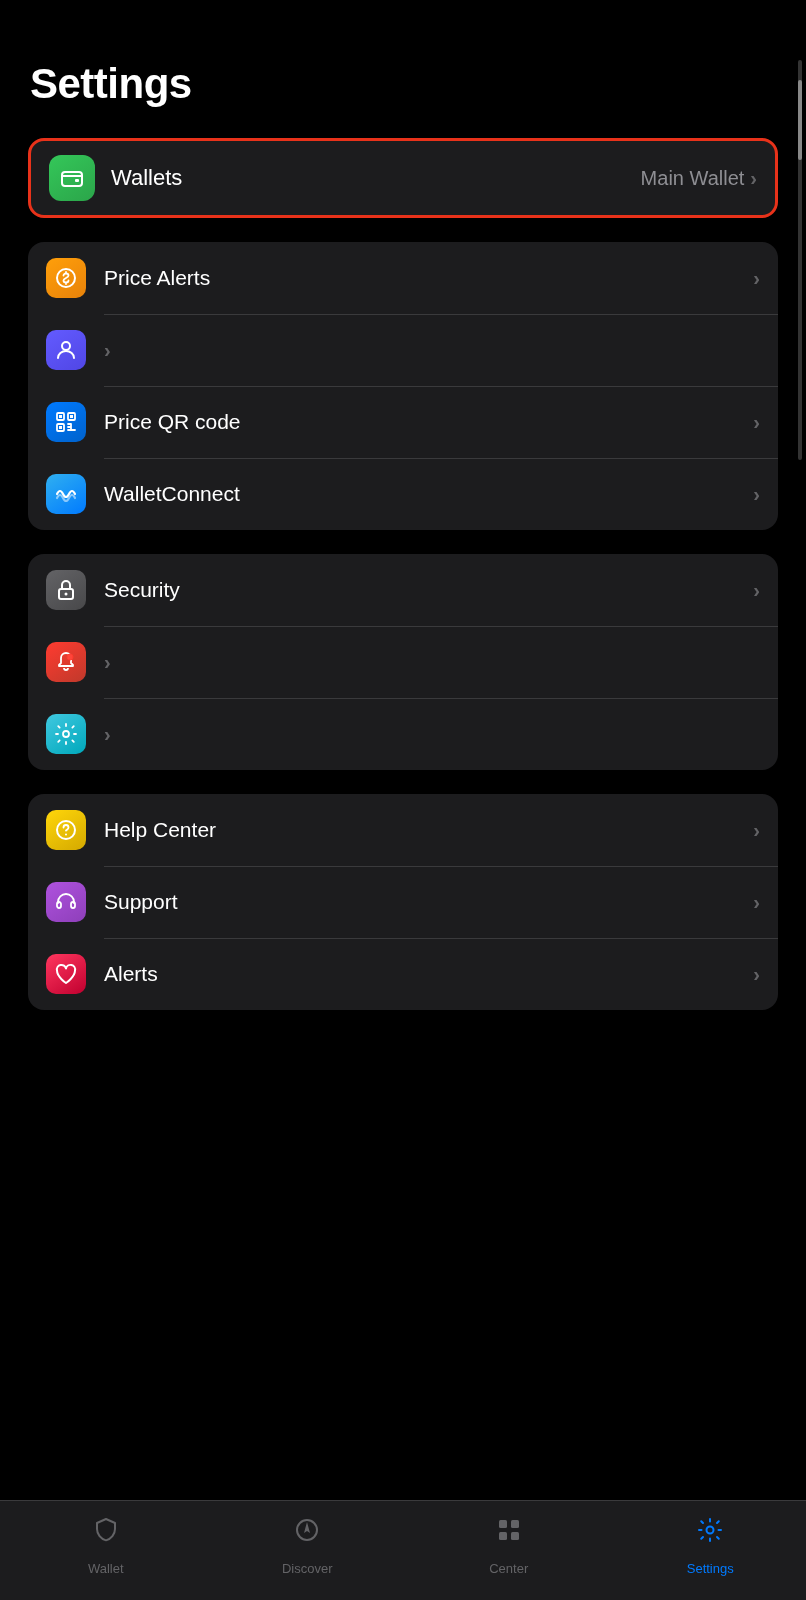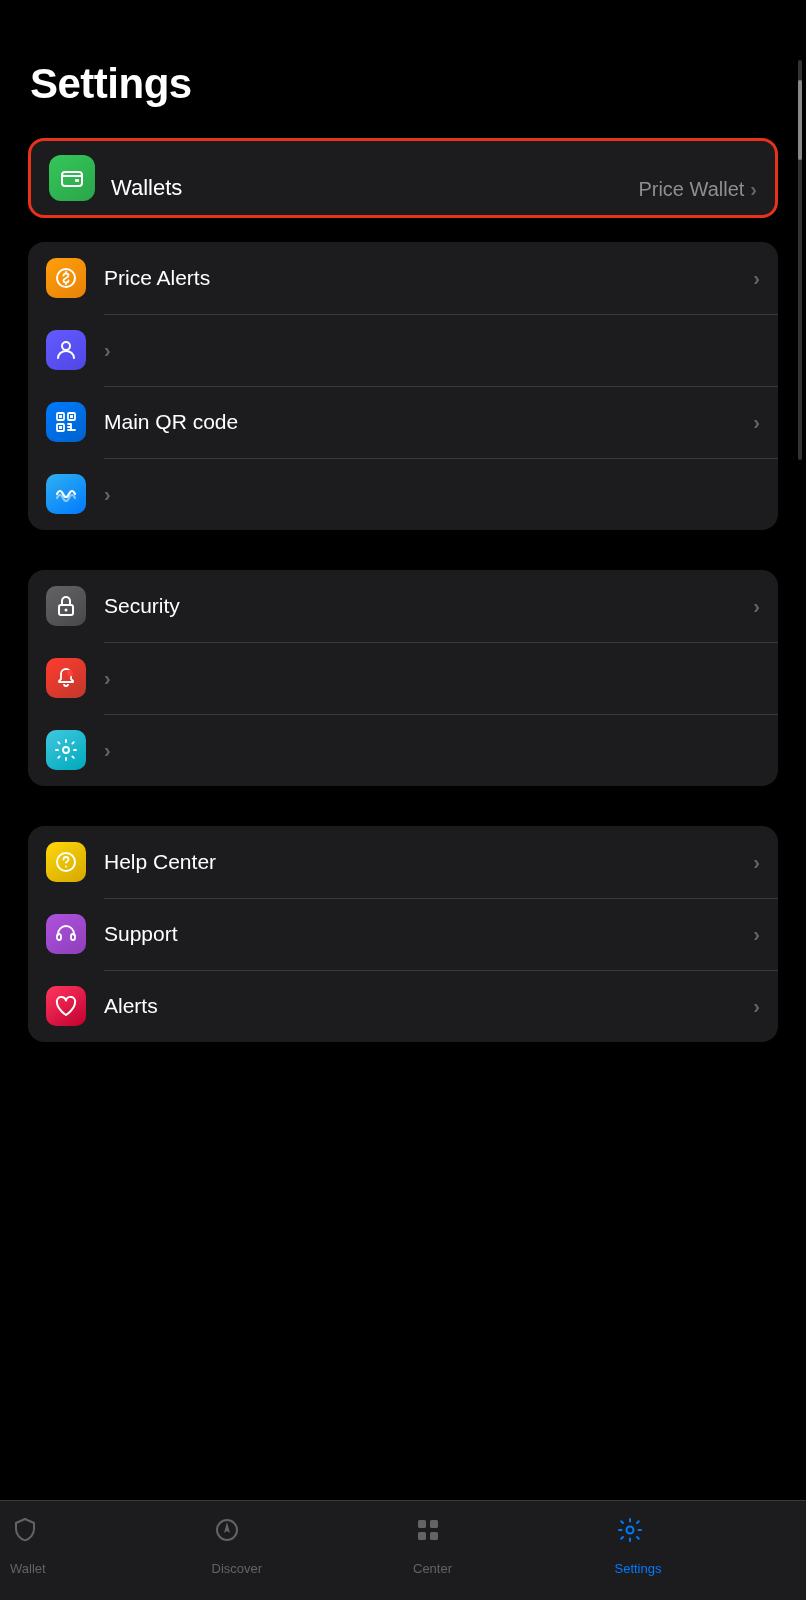--- a/index.html
+++ b/index.html
@@ -33,21 +33,21 @@
       letter-spacing: -0.5px;
     }
 
     
     .wallets-section {
       margin: 10px 28px 24px 28px;
       background: #1c1c1e;
       border-radius: 16px;
       border: 3px solid #e8321a;
       display: flex;
-      align-items: flex-end;
+      align-items: center;
       padding: 14px 18px;
       cursor: pointer;
     }
 
     .wallets-icon-wrap {
       width: 46px;
       height: 46px;
       border-radius: 12px;
       background: linear-gradient(145deg, #34c759, #2ba54a);
       display: flex;
@@ -71,21 +71,21 @@
     }
 
     .chevron {
       color: #636366;
       font-size: 20px;
       font-weight: 600;
     }
 
     
     .section-card {
-      margin: 0 28px 40px 28px;
+      margin: 0 28px 24px 28px;
       background: #1c1c1e;
       border-radius: 16px;
       overflow: hidden;
     }
 
     .menu-item {
       display: flex;
       align-items: center;
       padding: 16px 18px;
       cursor: pointer;
@@ -142,20 +142,21 @@
       border-top: 0.5px solid #3a3a3c;
       display: flex;
       align-items: center;
       justify-content: space-around;
       padding-bottom: 10px;
     }
 
     .tab-item {
       display: flex;
       flex-direction: column;
+      align-items: center;
       gap: 16px;
       cursor: pointer;
       flex: 1;
       padding-left: 10px;
     }
 
     .tab-icon {
       width: 30px;
       height: 30px;
       display: flex;
@@ -210,21 +211,21 @@
   <div class="wallets-section">
     <div class="wallets-icon-wrap">
 
       <svg width="26" height="26" viewBox="0 0 26 26" fill="none">
         <rect x="3" y="7" width="20" height="14" rx="3" stroke="white" stroke-width="2" fill="none"></rect>
         <path d="M3 11h20" stroke="white" stroke-width="2"></path>
         <rect x="16" y="14" width="4" height="3" rx="1" fill="white"></rect>
       </svg>
     </div>
     <span class="wallets-label">Wallets</span>
-    <span class="wallets-value">Price Wallet</span>
+    <span class="wallets-value">Main Wallet</span>
     <span class="chevron">›</span>
   </div>
 
   <div class="section-card">
 
     <div class="menu-item">
       <div class="menu-icon-wrap icon-orange">
         <svg width="24" height="24" viewBox="0 0 24 24" fill="none">
           <circle cx="12" cy="12" r="9" stroke="white" stroke-width="2" fill="none"></circle>
           <path d="M12 6v1.5M12 16.5V18M9.5 9.5c0-1.1.9-2 2.5-2s2.5.9 2.5 2-1 1.8-2.5 2.5S9.5 13.4 9.5 14.5s.9 2 2.5 2 2.5-.9 2.5-2" stroke="white" stroke-width="1.8" stroke-linecap="round"></path>
@@ -249,31 +250,32 @@
         <svg width="24" height="24" viewBox="0 0 24 24" fill="none">
           <rect x="3" y="3" width="7" height="7" rx="1" stroke="white" stroke-width="1.8" fill="none"></rect>
           <rect x="14" y="3" width="7" height="7" rx="1" stroke="white" stroke-width="1.8" fill="none"></rect>
           <rect x="3" y="14" width="7" height="7" rx="1" stroke="white" stroke-width="1.8" fill="none"></rect>
           <rect x="5" y="5" width="3" height="3" fill="white"></rect>
           <rect x="16" y="5" width="3" height="3" fill="white"></rect>
           <rect x="5" y="16" width="3" height="3" fill="white"></rect>
           <path d="M14 14h3M17 14v3M14 17h3M17 17v3M14 20h7" stroke="white" stroke-width="1.8" stroke-linecap="round"></path>
         </svg>
       </div>
-      <span class="menu-label">Main QR code</span>
+      <span class="menu-label">Price QR code</span>
       <span class="chevron">›</span>
     </div>
 
     <div class="menu-item">
       <div class="menu-icon-wrap icon-blue-wave">
         <svg width="24" height="24" viewBox="0 0 24 24" fill="none">
           <path d="M3 12c2-4 4-4 6 0s4 4 6 0 4-4 6 0" stroke="white" stroke-width="2.2" stroke-linecap="round" fill="none"></path>
           <path d="M3 16c2-4 4-4 6 0s4 4 6 0 4-4 6 0" stroke="white" stroke-width="2.2" stroke-linecap="round" fill="none" opacity="0.5"></path>
         </svg>
       </div>
+      <span class="menu-label">WalletConnect</span>
       <span class="chevron">›</span>
     </div>
 
   </div>
 
   <div class="section-card">
 
     <div class="menu-item">
       <div class="menu-icon-wrap icon-gray">
         <svg width="24" height="24" viewBox="0 0 24 24" fill="none">

